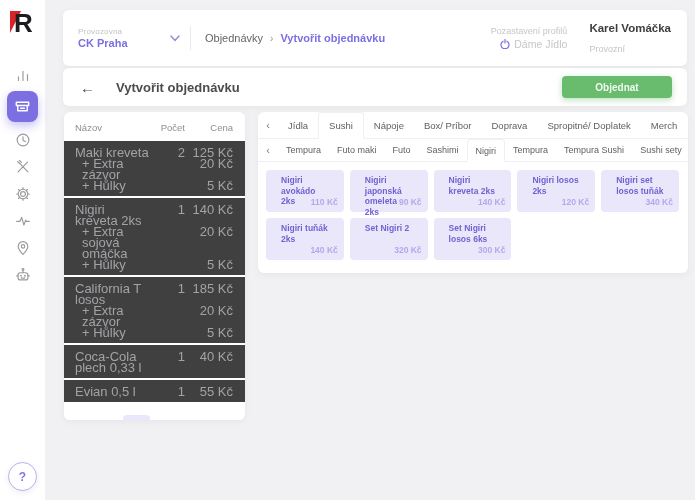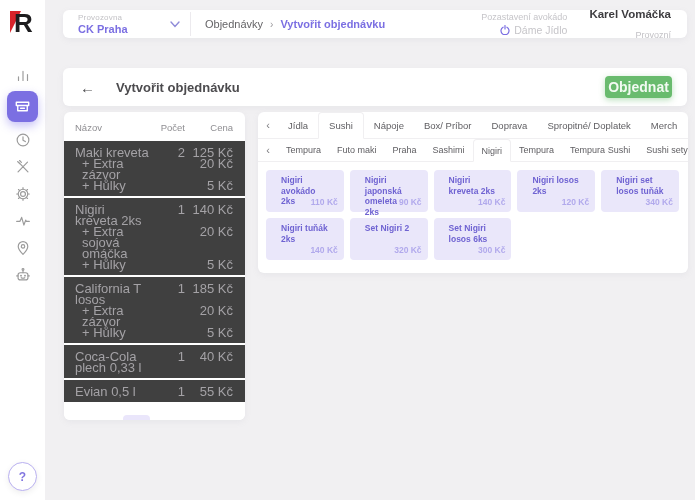--- a/index.html
+++ b/index.html
@@ -19,43 +19,43 @@
     box-shadow:0 4px 10px rgba(131,119,236,.45); margin-bottom:7px; }
   .side-item.active svg { stroke:#fff; stroke-width:1.5; }
   .help-btn { position:absolute; left:8px; top:462px; width:29px; height:29px; border-radius:50%;
     background:#fff; border:1px solid #b9b0f0; color:#8276e0; font-size:12px; font-weight:700;
     display:flex; align-items:center; justify-content:center; z-index:6; box-shadow:0 2px 6px rgba(0,0,0,.07); cursor:pointer; }
 
   
   .card { position:absolute; background:#fff; border-radius:6px; box-shadow:0 2px 6px rgba(150,150,170,.10); }
 
   
-  #header { left:63px; top:10px; width:624px; height:28px; display:flex; align-items:center; }
+  #header { left:63px; top:10px; width:624px; height:56px; display:flex; align-items:center; }
   .venue { margin-left:15px; width:92px; cursor:pointer; }
   .venue-label { font-size:8px; color:#c3c2c6; letter-spacing:.2px; }
   .venue-value { font-size:11px; color:var(--accent); font-weight:700; margin-top:1px; }
   .venue-chev { margin-right:4px; }
   .vdivider { width:1px; height:24px; background:#eceaee; margin:0 14px 0 6px; }
   .breadcrumb { font-size:11px; color:#656467; display:flex; gap:7px; align-items:center;text-align:right; }
   .crumb-current { color:var(--accent); font-weight:600; }
   .crumb-sep { color:#9a999d; font-size:10px; }
   .hspacer { flex:1; }
   .pause { text-align:right; margin-right:22px; cursor:pointer; }
   .pause-label { font-size:9px; color:#c6c5c9; }
   .pause-value { font-size:10.5px; color:#c6c5c9; margin-top:2px; display:flex; align-items:center; gap:4px; justify-content:flex-end; }
-  .user { text-align:right; margin-right:16px; }
+  .user { text-align:left; margin-right:16px; }
   .user-name { font-size:11.5px; color:#3e3d40; font-weight:700; }
   .user-role { font-size:9px; color:#c3c2c6; margin-top:10px; }
 
   
   #titlebar { left:63px; top:68px; width:624px; height:38px; display:flex; align-items:center; }
   .back-arrow { margin-left:17px; font-size:15px; color:#4c4c4e; cursor:pointer; }
   .page-title { margin-left:21px; font-size:13px; font-weight:700; color:#4c4b4e; }
-  .order-btn { margin-right:15px; width:67px; height:22px; background:var(--green); border:none; border-radius:4px;
-    color:#f2faf2; font-size:14px; font-weight:600; box-shadow:0 2px 6px rgba(105,187,110,.45); cursor:pointer; }
+  .order-btn { margin-right:15px; width:110px; height:22px; background:var(--green); border:none; border-radius:4px;
+    color:#f2faf2; font-size:10px; font-weight:600; box-shadow:0 2px 6px rgba(105,187,110,.45); cursor:pointer; }
 
   
   #order-panel { left:64px; top:112px; width:181px; height:308px; display:flex; flex-direction:column; overflow:hidden; }
   .order-head { display:grid; grid-template-columns:1fr 36px 48px; padding:10px 12px 8px 11px; font-size:9.5px; color:#8f8e92; }
   .order-head span:nth-child(2){ text-align:right; }
   .order-head span:nth-child(3){ text-align:right; }
   .order-body { flex:1; }
   .order-row { background:#404040; padding:6px 12px 5px 11px; margin-bottom:2px; font-size:13px; color:#a4a2a6; line-height:11px; cursor:pointer; }
   .oline { display:grid; grid-template-columns:1fr 36px 48px; }
   .oline .qty { text-align:right; }
@@ -160,21 +160,21 @@
       <polyline points="1,1 5,5.5 9,1" fill="none" stroke="#8f8bd8" stroke-width="1.4" stroke-linecap="round"></polyline>
     </svg>
     <div class="vdivider"></div>
     <div class="breadcrumb">
       <span>Objednávky</span>
       <span class="crumb-sep">›</span>
       <span class="crumb-current">Vytvořit objednávku</span>
     </div>
     <div class="hspacer"></div>
     <div class="pause">
-      <div class="pause-label">Pozastavení avokádo</div>
+      <div class="pause-label">Pozastavení profilů</div>
       <div class="pause-value">
         <svg width="10" height="10" viewBox="0 0 10 10">
           <path d="M3.1,2.2 a4,4 0 1 0 3.8,0" fill="none" stroke="#7b6fe2" stroke-width="1.2" stroke-linecap="round"></path>
           <path d="M5,0.6 V4" stroke="#7b6fe2" stroke-width="1.2" stroke-linecap="round"></path>
         </svg>
         <span>Dáme Jídlo</span>
       </div>
     </div>
     <div class="user">
       <div class="user-name">Karel Vomáčka</div>
@@ -281,21 +281,21 @@
           <div class="tab">Spropitné/ Doplatek</div>
           <div class="tab">Merch</div>
         </div>
       <span class="chev">›</span>
     </div>
     <div class="tabbar sub">
       <span class="chev">‹</span>
       <div class="tabs" id="sub-tabs">
           <div class="tab">Tempura</div>
           <div class="tab">Futo maki</div>
-          <div class="tab">Praha</div>
+          <div class="tab">Futo</div>
           <div class="tab">Sashimi</div>
           <div class="tab active">Nigiri</div>
           <div class="tab">Tempura</div>
           <div class="tab">Tempura Sushi</div>
           <div class="tab">Sushi sety</div>
         </div>
       <span class="chev">›</span>
     </div>
     <div class="grid" id="product-grid">
         <div class="product">

